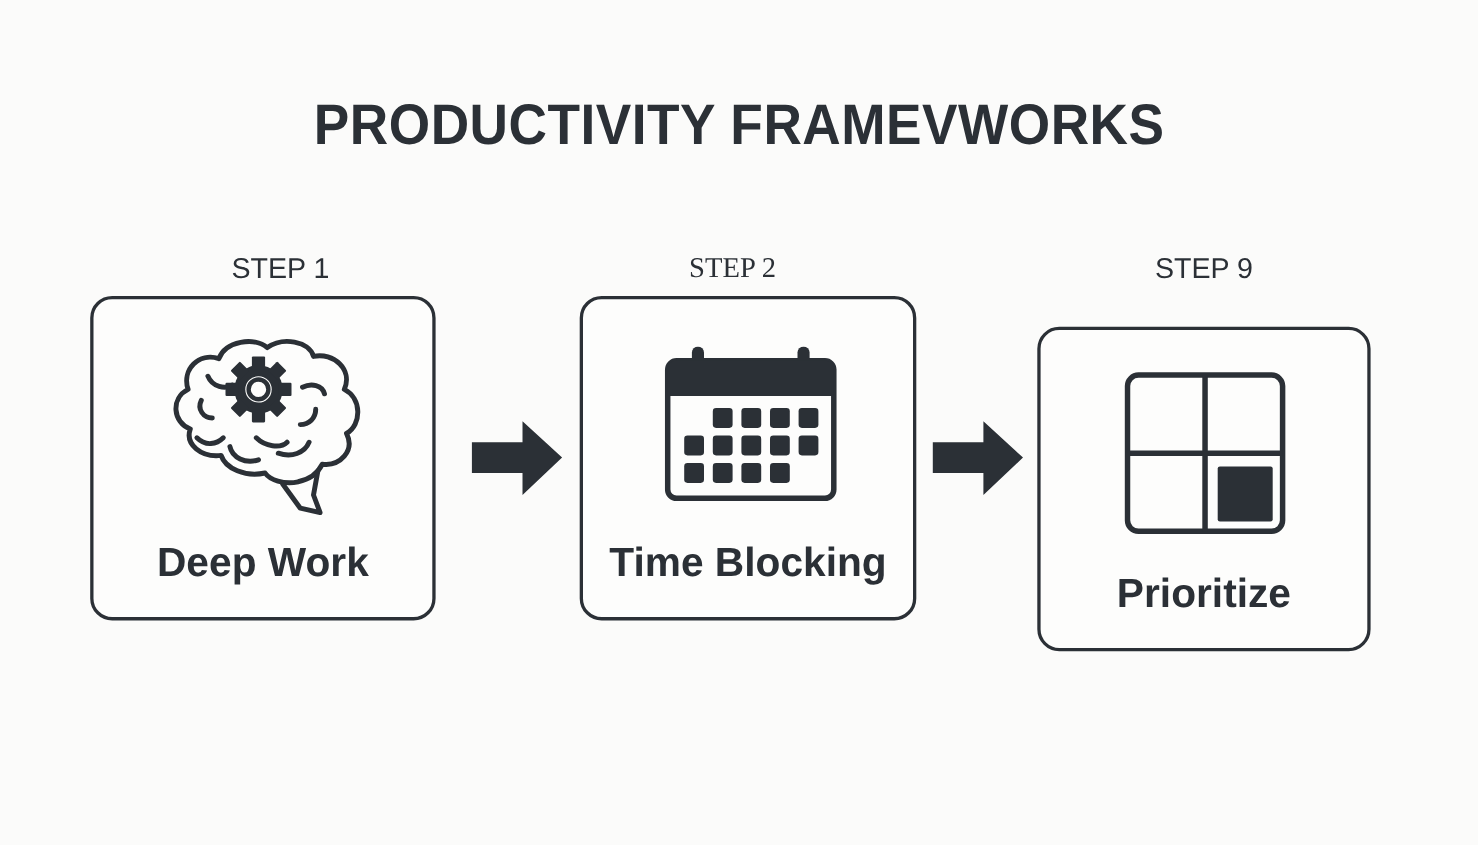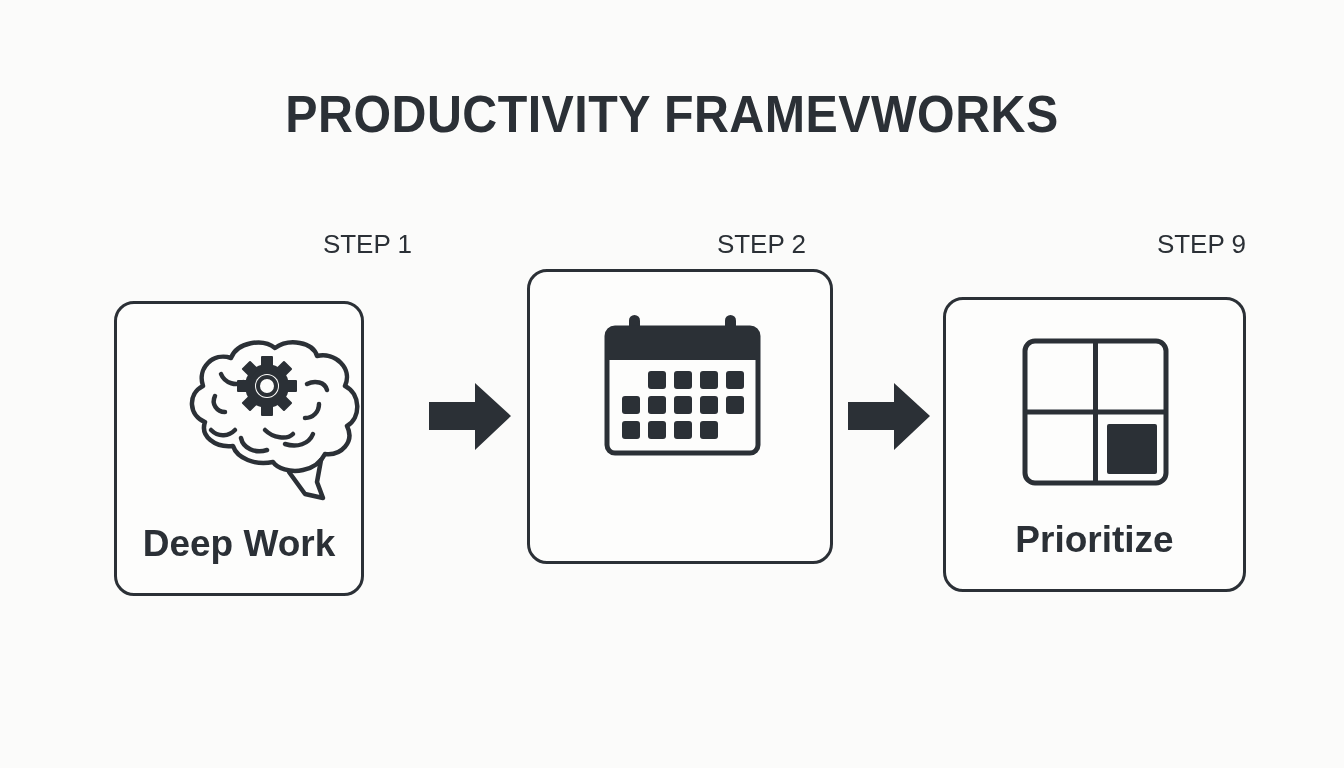--- a/index.html
+++ b/index.html
@@ -10,41 +10,41 @@
       color: #2b3036;
     }
     .title {
       position: absolute; left: 0; top: 84px; width: 1344px;
       text-align: center; font-weight: bold; font-size: 52px;
       letter-spacing: 0.5px; line-height: 60px; color: #2b3036;
       transform: scaleX(0.93); transform-origin: center;
     }
     .step-label {
       position: absolute; top: 228px; font-size: 26px; line-height: 32px;
-      text-align: right; color: #2b3036;
+      text-align: center; color: #2b3036;
     }
     .box {
       position: absolute; top: 269px; height: 295px; box-sizing: border-box;
       border: 3px solid #2b3036; border-radius: 20px; background: #fdfdfc;
     }
     .box-label {
       position: absolute; left: 0; width: 100%; top: 218px;
       text-align: center; font-weight: bold; font-size: 37px; line-height: 44px;
       color: #2b3036;
     }
     .icon { position: absolute; }
     .arrow { position: absolute; top: 380px; }
   </style>
 </head>
 <body>
 
 <div class="title">PRODUCTIVITY FRAMEVWORKS</div>
 
 <div class="step-label" style="left:98px;width:314px;">STEP 1</div>
-<div class="box" style="left:114px;width:250px;margin-top:32px;">
+<div class="box" style="left:82px;width:314px;">
   <svg class="icon" style="left:68px;top:34px;" width="180" height="164" viewBox="0 0 180 164">
     <g fill="none" stroke="#2b3036" stroke-width="4.5" stroke-linecap="round" stroke-linejoin="round">
 
       <path d="M118 132 C 105 135, 92 130, 88 124 C 70 128, 52 120, 48 108 C 30 110, 15 98, 20 84 C 4 78, 2 56, 18 48 C 12 30, 28 14, 46 20 C 52 4, 78 0, 90 10 C 104 0, 128 4, 132 18 C 150 14, 168 30, 160 48 C 176 56, 176 80, 162 88 C 170 104, 156 118, 140 116 C 136 124, 128 130, 118 132 Z"></path>
 
       <path d="M104 134 L 120 156 L 138 160 L 132 144 L 136 122"></path>
 
       <path d="M30 58 C 26 66, 32 74, 40 74"></path>
       <path d="M26 92 C 34 100, 44 98, 50 92"></path>
       <path d="M56 100 C 58 110, 70 116, 82 112"></path>
@@ -71,21 +71,21 @@
       <circle cx="0" cy="0" r="9" fill="none" stroke="#2b3036" stroke-width="4"></circle>
     </g>
   </svg>
   <div class="box-label">Deep Work</div>
 </div>
 
 <svg class="arrow" style="left:428px;" width="86" height="72" viewBox="0 0 86 72">
   <path d="M1 22 L 47 22 L 47 3 L 83 36 L 47 70 L 47 50 L 1 50 Z" fill="#2b3036"></path>
 </svg>
 
-<div class="step-label" style="left:500px;width:306px;">STEP 2</div>
+<div class="step-label" style="left:513px;width:306px;font-family:Liberation Serif, serif;">STEP 2</div>
 <div class="box" style="left:527px;width:306px;">
   <svg class="icon" style="left:73px;top:43px;" width="160" height="145" viewBox="0 0 160 145">
 
     <rect x="26" y="0" width="11" height="20" rx="5.5" fill="#2b3036"></rect>
     <rect x="122" y="0" width="11" height="20" rx="5.5" fill="#2b3036"></rect>
 
     <rect x="4" y="13" width="151" height="125" rx="8" fill="#fdfdfc" stroke="#2b3036" stroke-width="5"></rect>
     <path d="M4 21 Q4 13 12 13 L 147 13 Q 155 13 155 21 L 155 45 L 4 45 Z" fill="#2b3036"></path>
 
     <g fill="#2b3036">
@@ -97,20 +97,21 @@
       <rect x="45" y="81" width="18" height="18" rx="3"></rect>
       <rect x="71" y="81" width="18" height="18" rx="3"></rect>
       <rect x="97" y="81" width="18" height="18" rx="3"></rect>
       <rect x="123" y="81" width="18" height="18" rx="3"></rect>
       <rect x="19" y="106" width="18" height="18" rx="3"></rect>
       <rect x="45" y="106" width="18" height="18" rx="3"></rect>
       <rect x="71" y="106" width="18" height="18" rx="3"></rect>
       <rect x="97" y="106" width="18" height="18" rx="3"></rect>
     </g>
   </svg>
+  <div class="box-label">Time Blocking</div>
 </div>
 
 <svg class="arrow" style="left:847px;" width="86" height="72" viewBox="0 0 86 72">
   <path d="M1 22 L 47 22 L 47 3 L 83 36 L 47 70 L 47 50 L 1 50 Z" fill="#2b3036"></path>
 </svg>
 
 <div class="step-label" style="left:943px;width:303px;">STEP 9</div>
 <div class="box" style="left:943px;width:303px;margin-top:28px;">
   <svg class="icon" style="left:76px;top:38px;" width="150" height="152" viewBox="0 0 150 152">
     <rect x="3" y="3" width="141" height="142" rx="10" fill="#fdfdfc" stroke="#2b3036" stroke-width="5"></rect>

